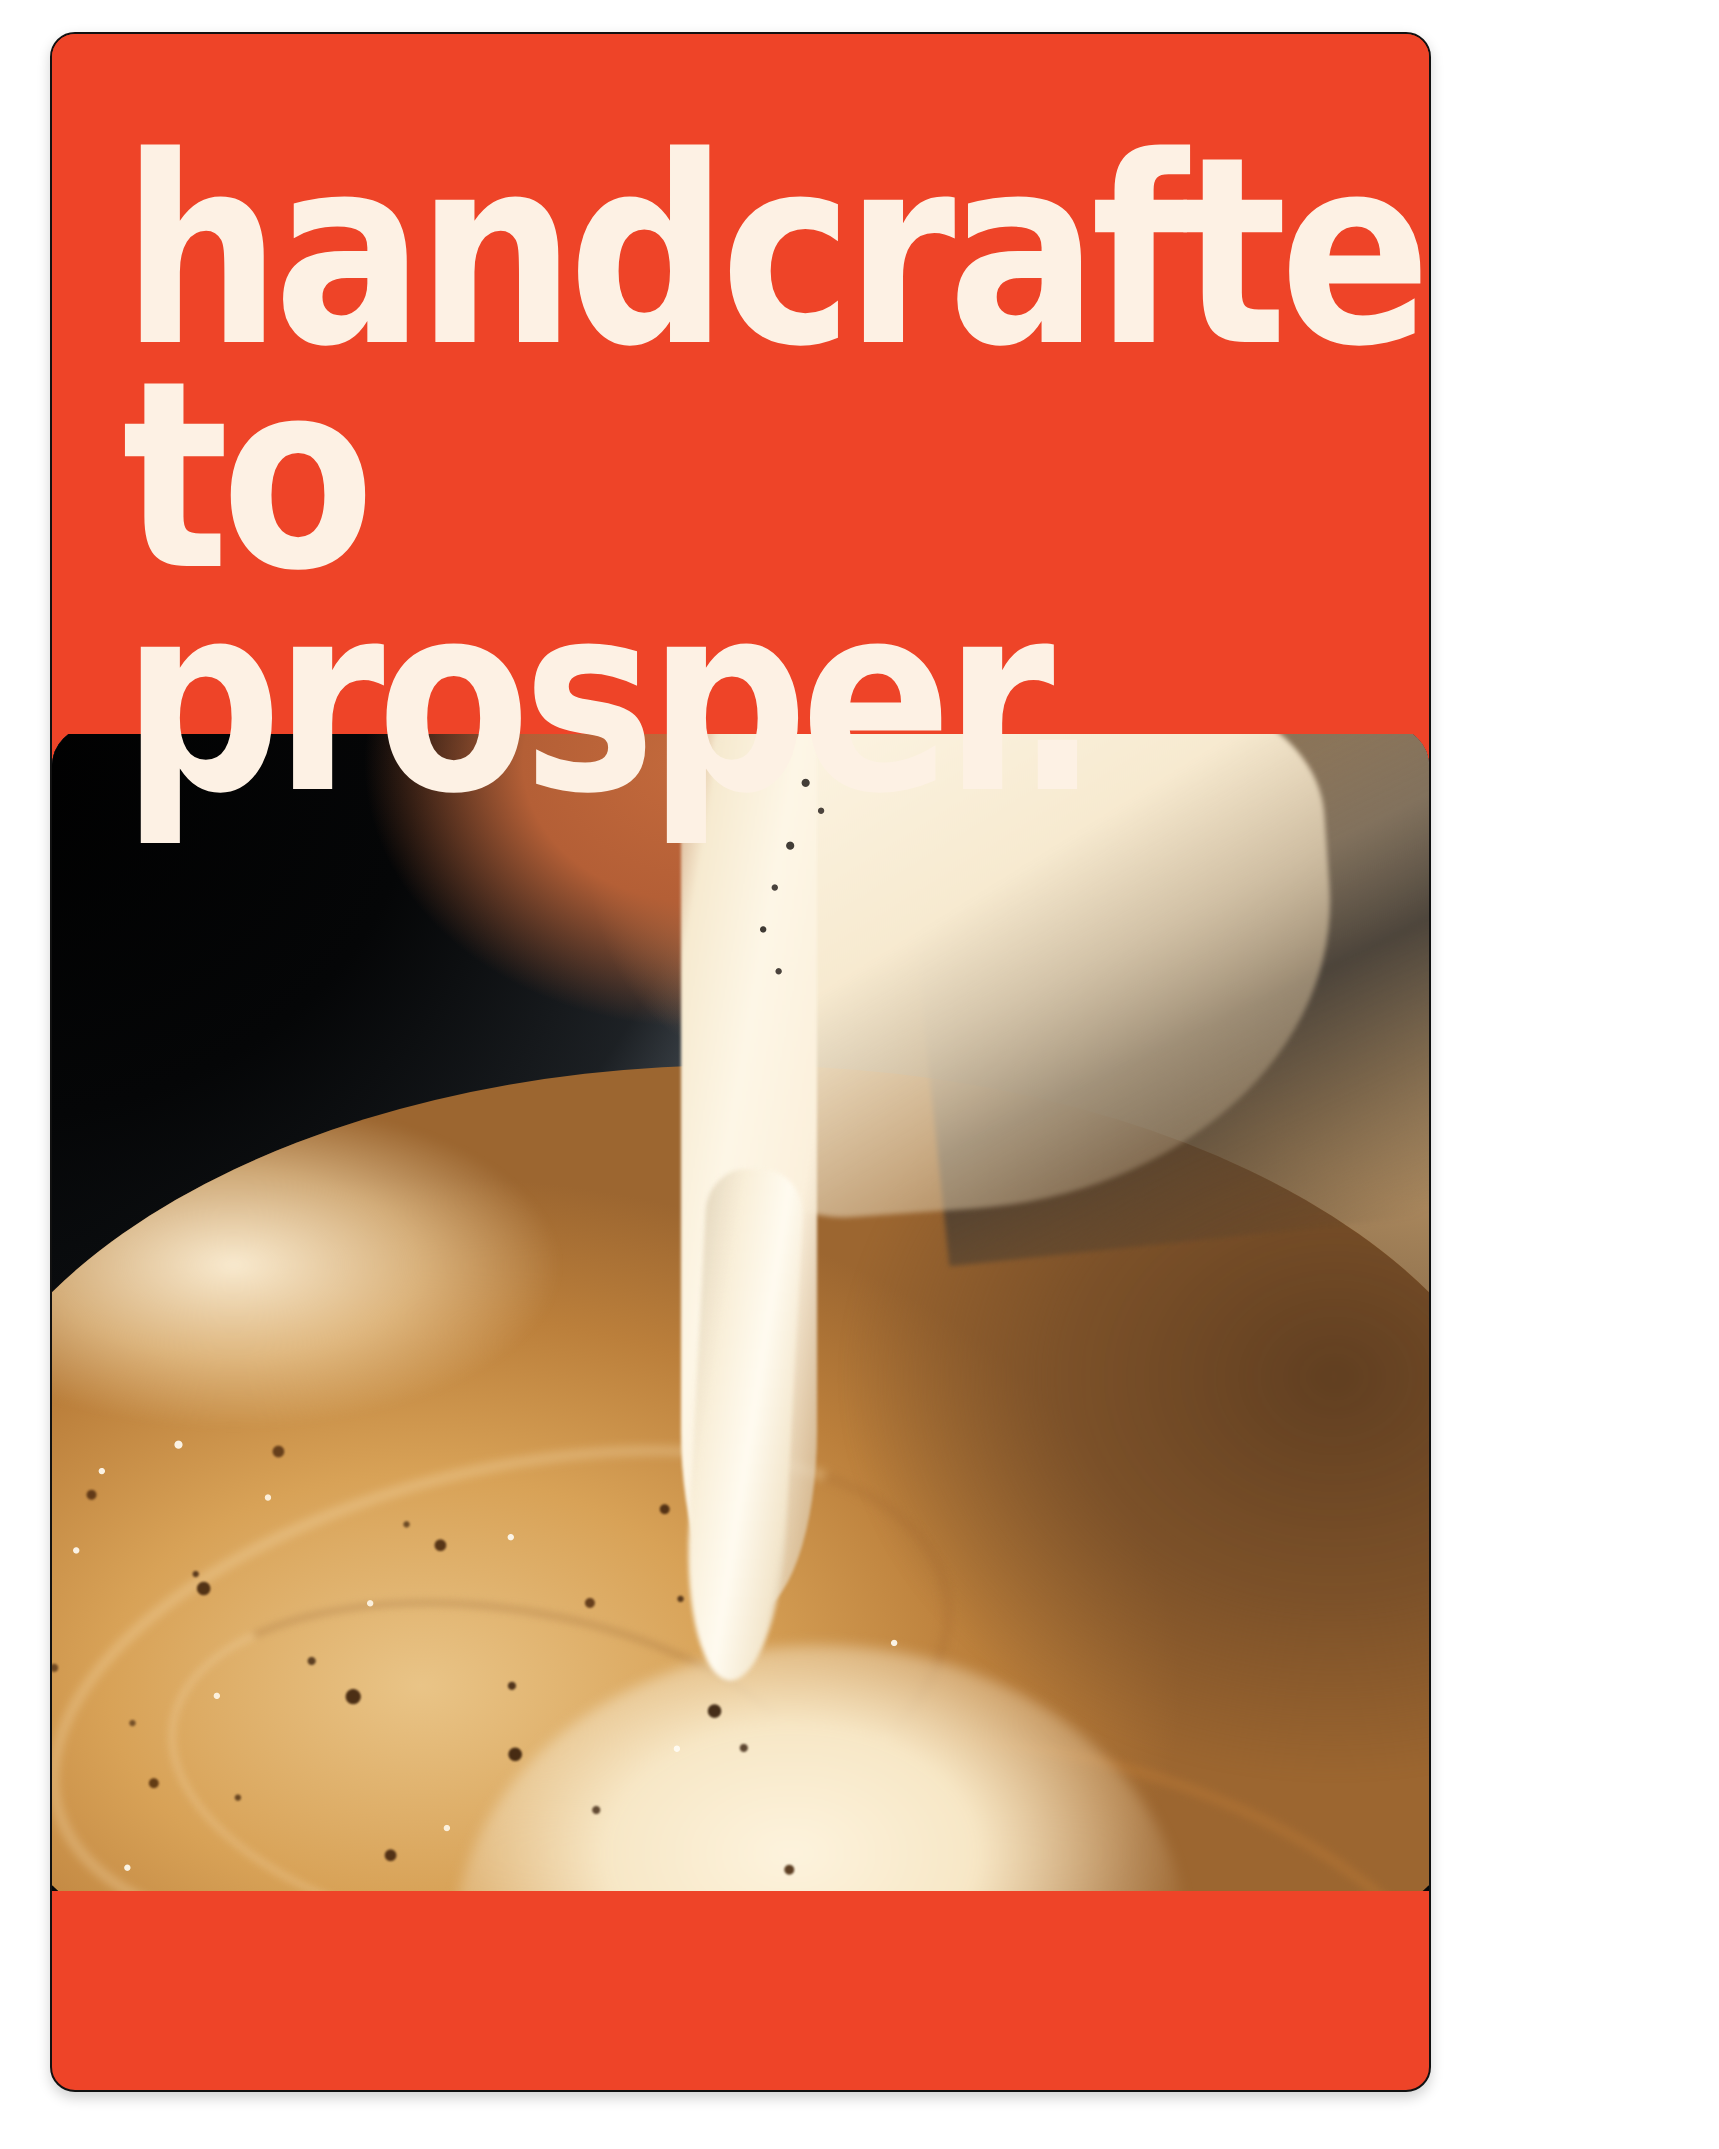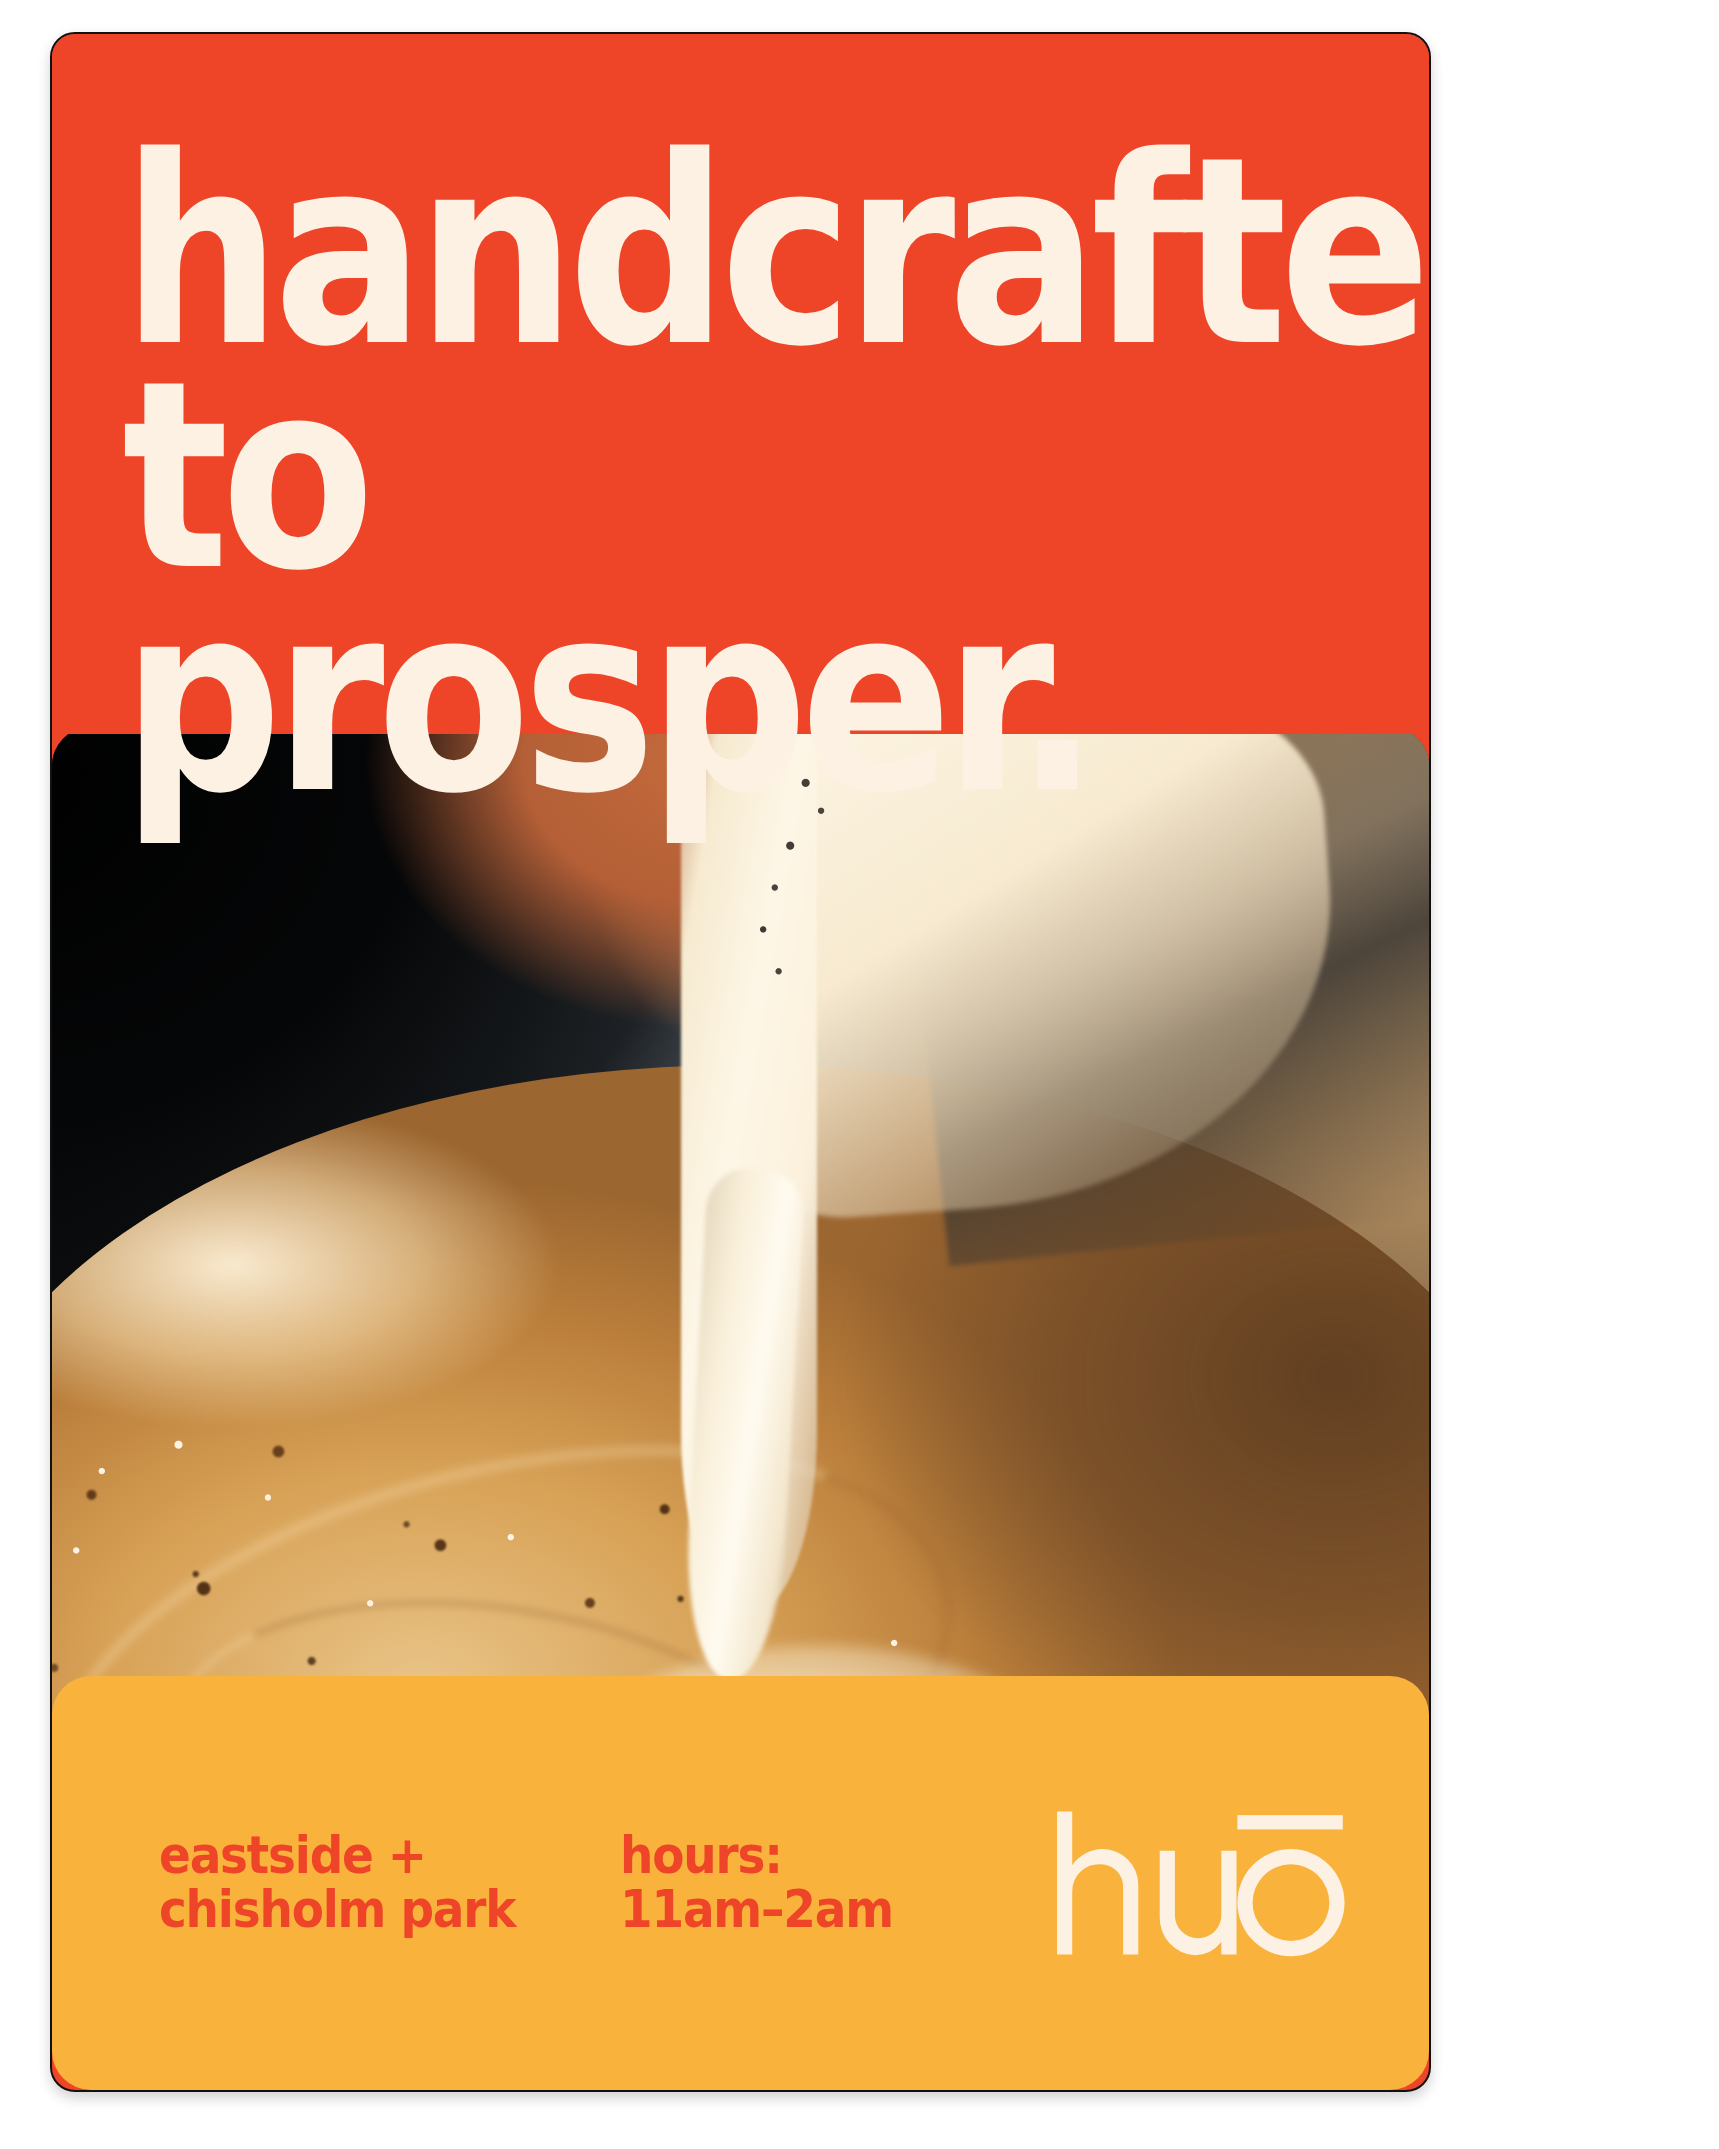--- a/index.html
+++ b/index.html
@@ -352,40 +352,15 @@
       <div class="sparkle"></div>
     </div>
 
     <div class="steel-edge"></div>
     <div class="sheet"></div>
     <div class="stream"></div>
     <div class="stream-neck"></div>
     <div class="stream-specks"></div>
   </div>
 
-  <div id="footer">
-    <div id="footer-inner">
-
-      <div class="foot-col" id="col-location">eastside +
-chisholm park</div>
-
-      <div class="foot-col" id="col-hours">hours:
-11am–2am</div>
-
-      <div id="logo">
-        <svg viewBox="0 0 330 168">
-
-          <path d="M6 4 h17 v60 a42 42 0 0 1 34 -18 a40 40 0 0 1 40 40 v78 h-17 v-76 a25 25 0 0 0 -25 -25 a30 30 0 0 0 -32 31 v70 h-17 z" fill="#FDF1E4"></path>
-
-          <path d="M121 48 h17 v72 a26 26 0 0 0 26 26 a26 26 0 0 0 26 -26 v-72 h17 v116 h-17 v-14 a40 40 0 0 1 -29 15 a42 42 0 0 1 -40 -43 z" fill="#FDF1E4"></path>
-
-          <path d="M268 46 a60 60 0 1 0 0 120 a60 60 0 0 0 0 -120 z
-                   m0 17 a43 43 0 1 1 0 86 a43 43 0 0 1 0 -86 z" fill="#FDF1E4"></path>
-
-          <rect x="208" y="8" width="118" height="16" fill="#FDF1E4"></rect>
-        </svg>
-      </div>
-
-    </div>
-  </div>
 
 </div>
 
 
 </body></html>

